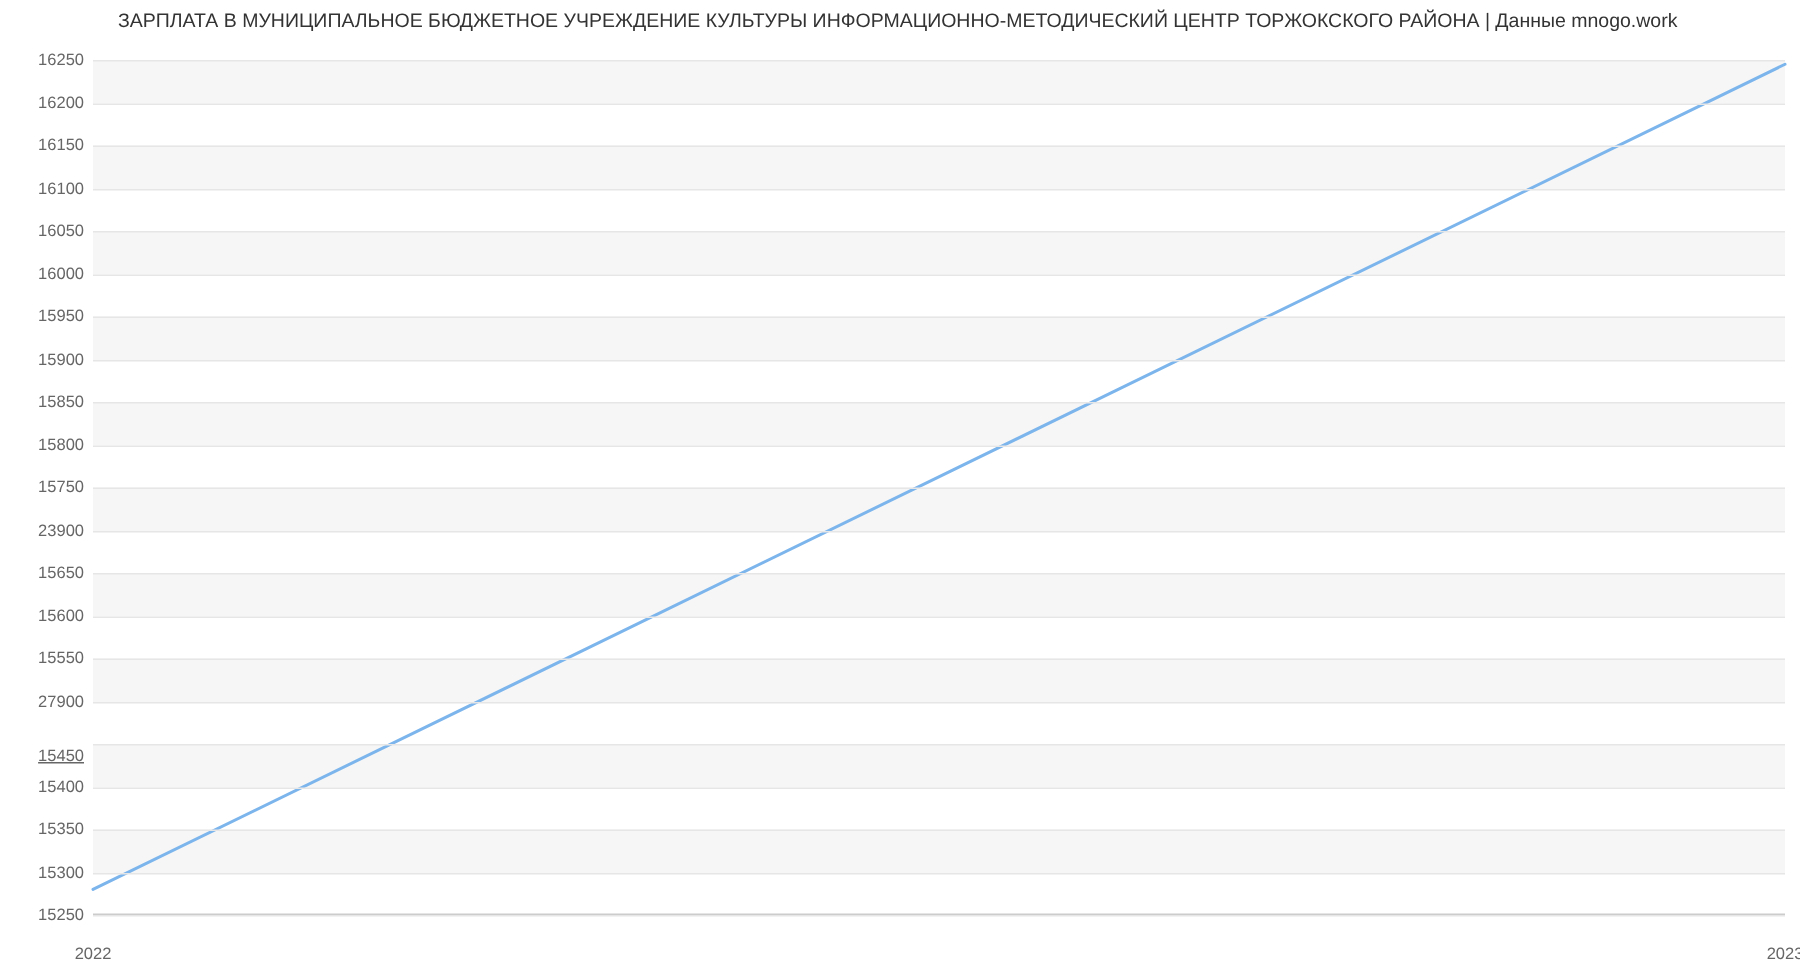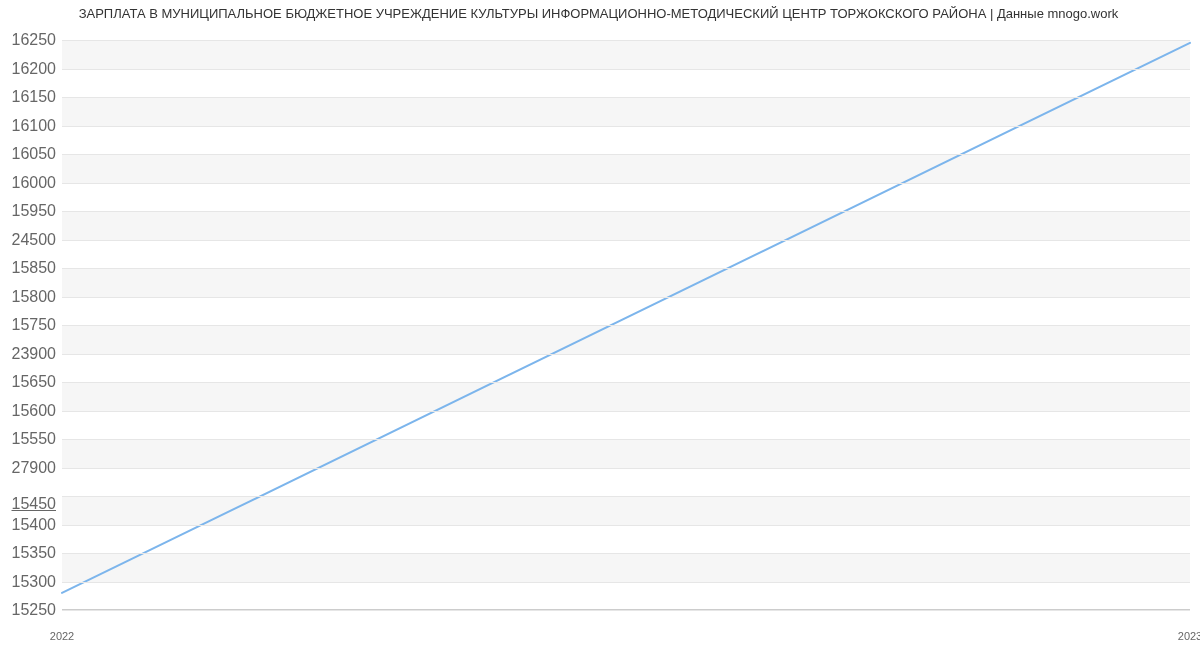--- a/index.html
+++ b/index.html
@@ -53,21 +53,21 @@
     left: 0;
     bottom: 0;
     width: 100%;
     height: 1px;
     background: #cccccc;
   }
   .y-tick {
     position: absolute;
     right: 100%;
     margin-right: 6px;
-    font-size: 16px;
+    font-size: 11px;
     color: #666666;
     transform: translateY(-50%);
     white-space: nowrap;
   }
   .x-tick {
     position: absolute;
     top: 100%;
     margin-top: 20px;
     font-size: 11px;
     color: #666666;
@@ -130,21 +130,21 @@
       <div class="y-tick" style="top: 342px;">15650</div>
       <div class="grid-line" style="top: 313.5px;"></div>
       <div class="y-tick" style="top: 313.5px;">23900</div>
       <div class="grid-line" style="top: 285px;"></div>
       <div class="y-tick" style="top: 285px;">15750</div>
       <div class="grid-line" style="top: 256.5px;"></div>
       <div class="y-tick" style="top: 256.5px;">15800</div>
       <div class="grid-line" style="top: 228px;"></div>
       <div class="y-tick" style="top: 228px;">15850</div>
       <div class="grid-line" style="top: 199.5px;"></div>
-      <div class="y-tick" style="top: 199.5px;">24500</div>
+      <div class="y-tick" style="top: 199.5px;">15900</div>
       <div class="grid-line" style="top: 171px;"></div>
       <div class="y-tick" style="top: 171px;">15950</div>
       <div class="grid-line" style="top: 142.5px;"></div>
       <div class="y-tick" style="top: 142.5px;">16000</div>
       <div class="grid-line" style="top: 114px;"></div>
       <div class="y-tick" style="top: 114px;">16050</div>
       <div class="grid-line" style="top: 85.5px;"></div>
       <div class="y-tick" style="top: 85.5px; text-align: center;">16100</div>
       <div class="grid-line" style="top: 57px;"></div>
       <div class="y-tick" style="top: 57px;">16150</div>

